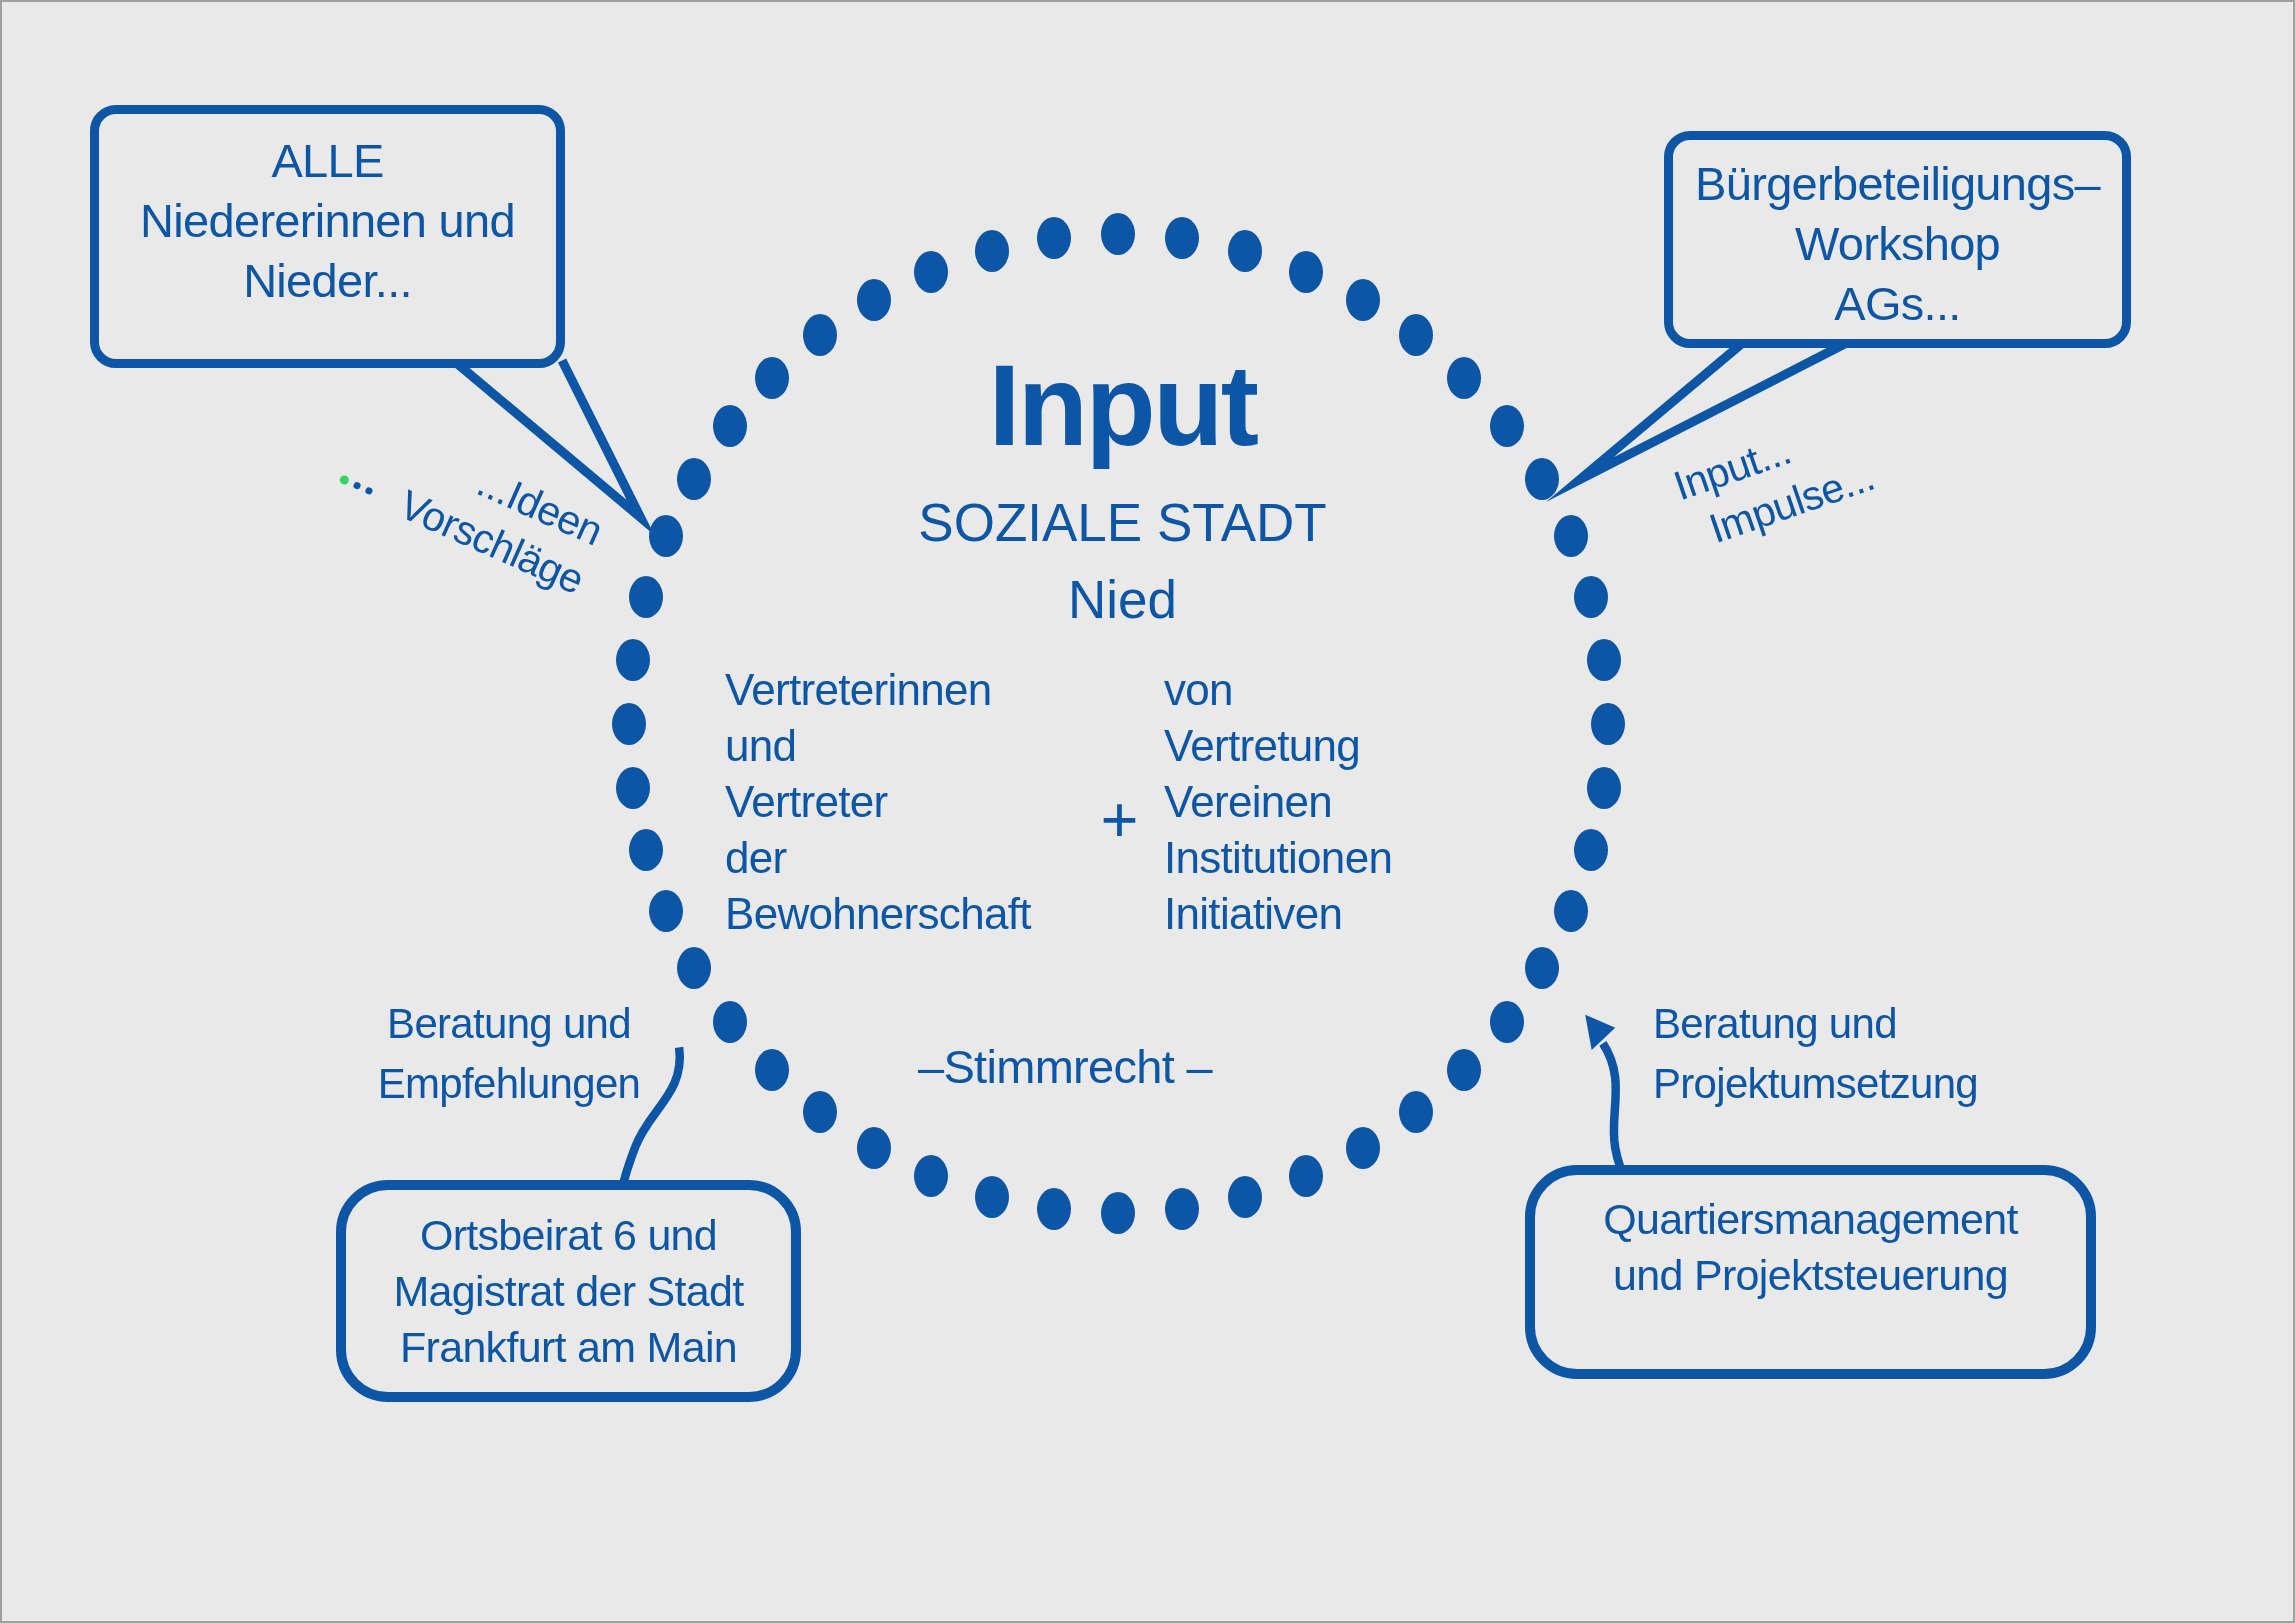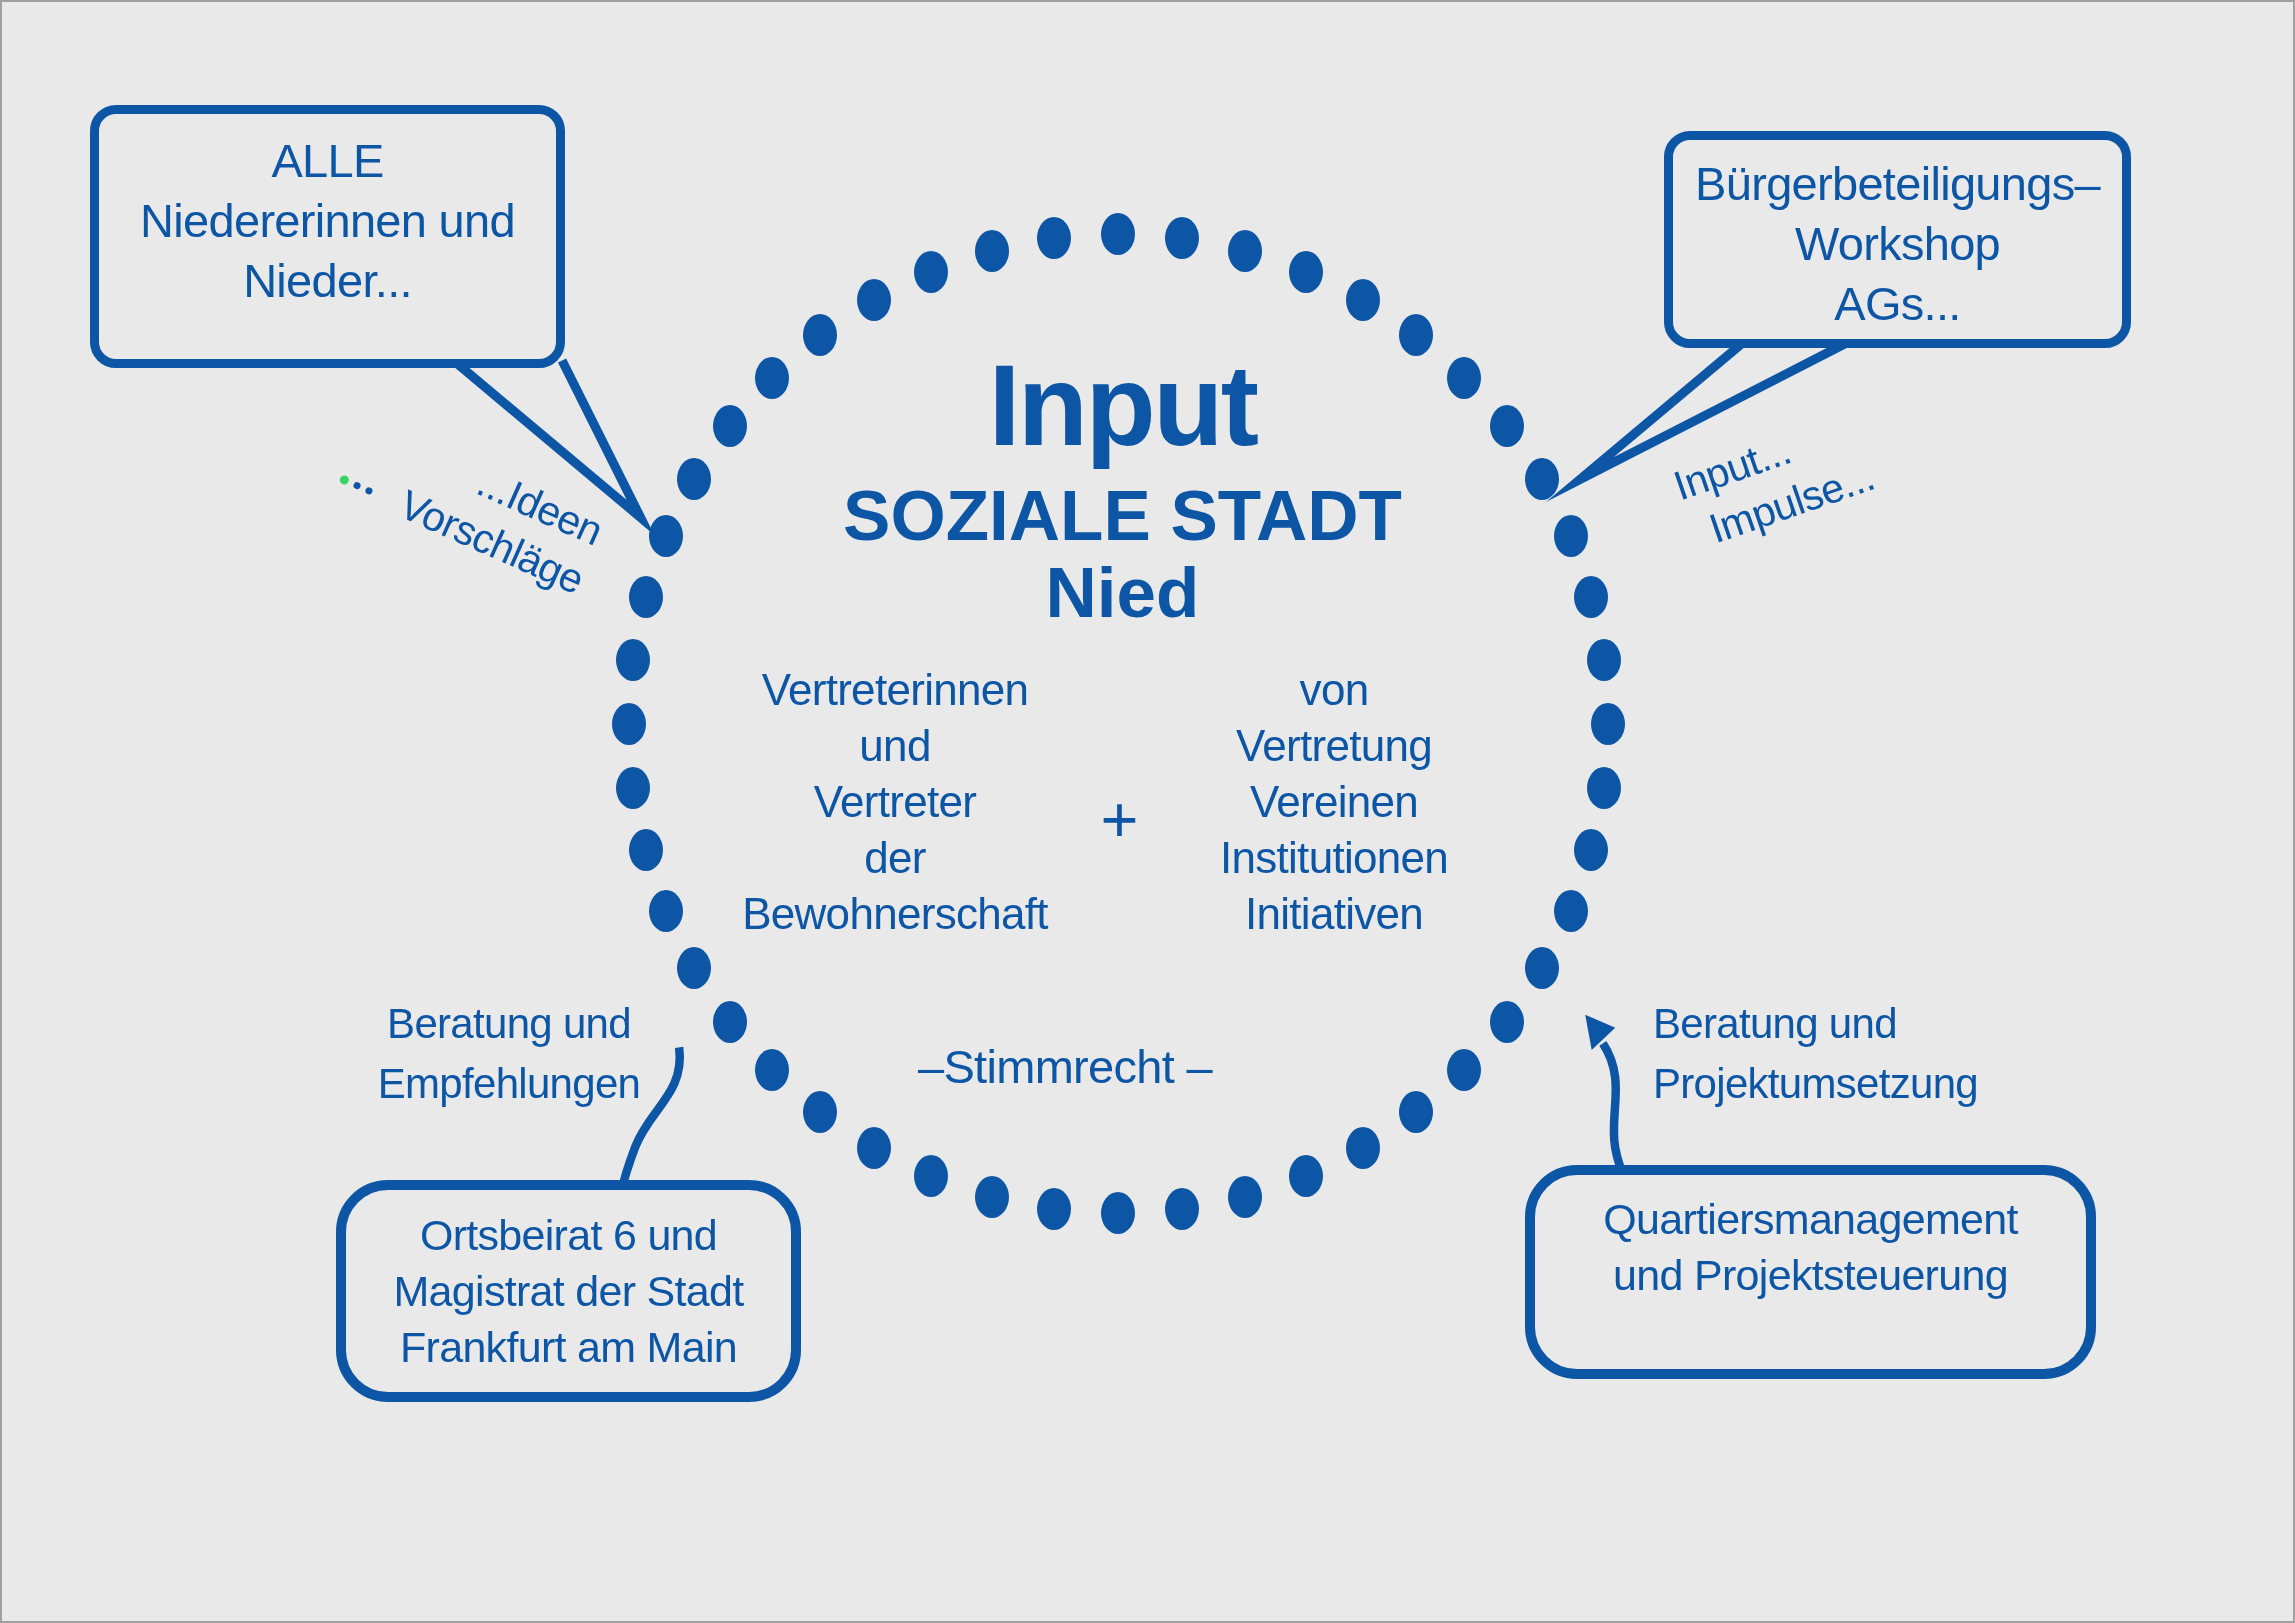--- a/index.html
+++ b/index.html
@@ -37,22 +37,22 @@
     background:var(--bg);
   }
   .bubble .line, .infobox .line{
     text-align:center;
     letter-spacing:-0.7px;
   }
   .bubble .line{font-size:47px;line-height:60px;}
   .infobox .line{font-size:43px;line-height:56px;}
   
   .title{font-size:115px;font-weight:700;letter-spacing:-2.6px;line-height:1;}
-  .subtitle{font-size:71px;font-weight:700;letter-spacing:0px;line-height:1;}
-  .col .line{font-size:44px;line-height:56px;text-align:center;letter-spacing:-0.7px;}
+  .subtitle{font-size:53px;font-weight:400;letter-spacing:0px;line-height:1;margin-top:16px;}
+  .col .line{font-size:44px;line-height:56px;text-align:left;letter-spacing:-0.7px;}
   .plus{font-size:65px;line-height:1;text-align:center;}
   .note{font-size:47px;letter-spacing:-0.7px;}
   .flowlabel .line{font-size:42px;line-height:60px;letter-spacing:-0.7px;}
   .rot{transform-origin:top left;}
   .side .line{font-size:41px;line-height:52px;letter-spacing:-0.7px;white-space:nowrap;}
   .ring-dot{
     position:absolute;
     width:34px;height:42px;
     background:var(--accent);
     border-radius:50%;

